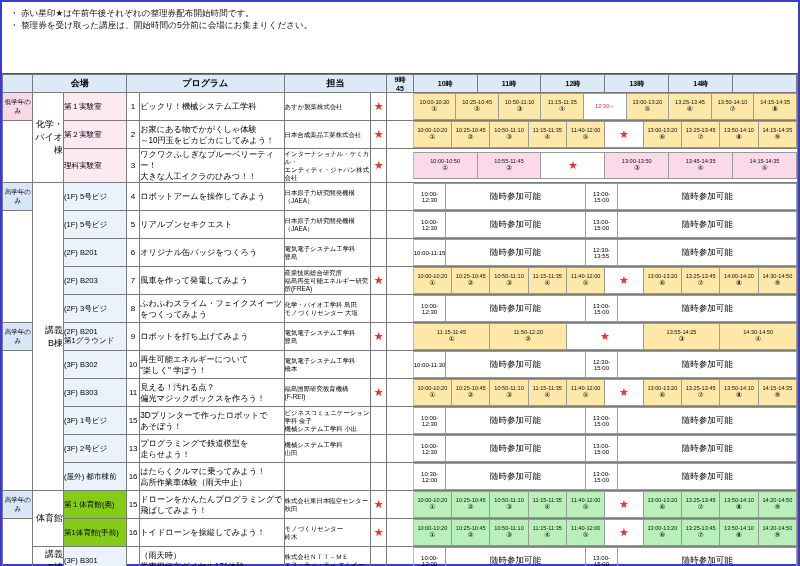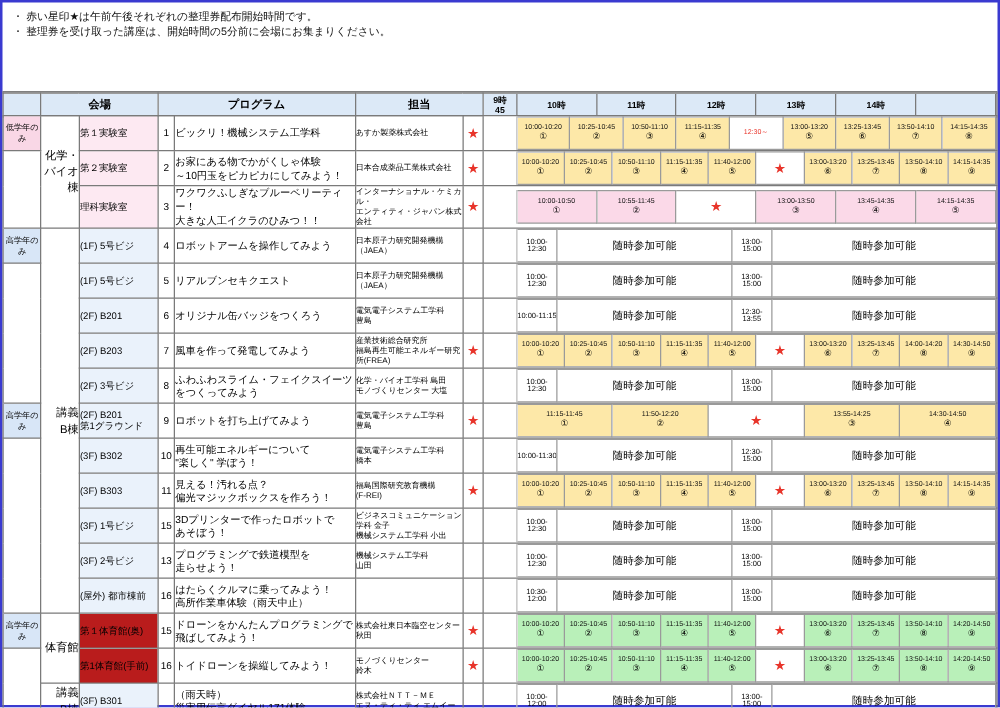--- a/index.html
+++ b/index.html
@@ -58,21 +58,21 @@
   .c-no { width:13px; text-align:center; font-size:8px; }
   .c-prog { width:142px; font-size:8.2px; padding-left:3px; }
   .c-person { width:85px; font-size:6.4px; padding-left:2px; line-height:1.25; }
   .c-star { width:16px; text-align:center; color:#e8342a; font-size:11px; }
   .tl { font-size:6.2px; text-align:center; }
   .slotrow td { height:26px; }
   .band-pink { background:#f9d7e6; }
   .band-blue { background:#d8e6f7; }
   .room-pink { background:#fde9f2; }
   .room-blue { background:#eaf2fb; }
-  .room-green{ background:#b91c1c; }
+  .room-green{ background:#84cc16; }
   .time-lbl { font-size:5.6px; text-align:center; color:#111; line-height:1.05; display:block;}
 </style>
 </head>
 <body>
 
 <div id="page">
 
   <div class="header">
     <div class="notes">
       <div class="row">・ 赤い星印★は午前午後それぞれの整理券配布開始時間です。</div>

